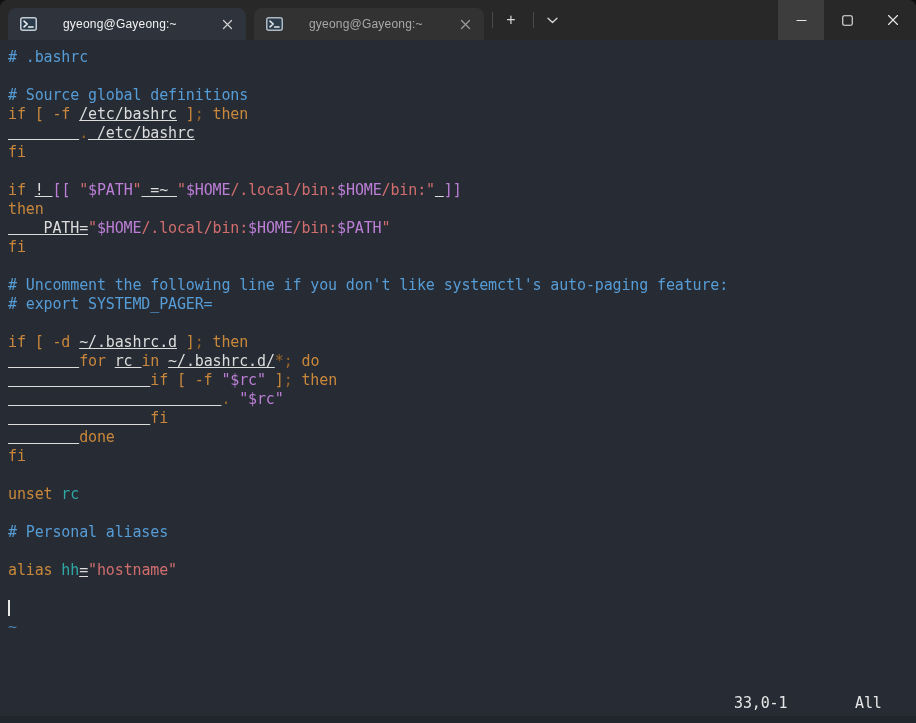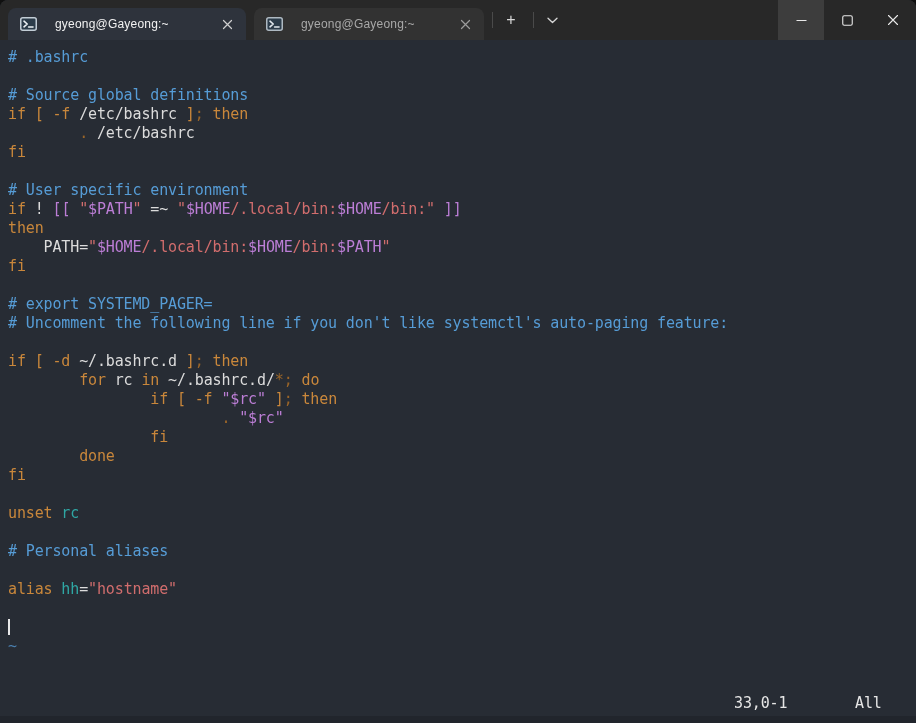--- a/index.html
+++ b/index.html
@@ -17,21 +17,21 @@
   }
   .tab{
     height:32px;border-radius:8px 8px 0 0;
     display:flex;align-items:center;padding:0 10px 0 12px;
     margin-left:8px;cursor:default;
   }
   .tab.active{width:238px;background:var(--tab-active-bg);}
   .tab.inactive{width:230px;background:var(--tab-inactive-bg);}
   .tab .title{
     flex:1;font-size:12px;letter-spacing:.2px;
-    white-space:nowrap;overflow:hidden;margin-left:18px;
+    white-space:nowrap;overflow:hidden;margin-left:26px;
   }
   .tab.active .title{color:var(--tab-active-fg);}
   .tab.inactive .title{color:var(--tab-inactive-fg);}
   .tab-close{
     width:18px;height:18px;border:none;background:transparent;padding:0;
     display:flex;align-items:center;justify-content:center;cursor:pointer;border-radius:3px;
   }
   .term-icon{
     width:17px;height:14px;flex:0 0 auto;display:block;
   }
@@ -55,21 +55,21 @@
     font-size:15px;letter-spacing:-0.14px;color:var(--syn-normal);
     cursor:text;
   }
   .line{height:19px;line-height:19px;white-space:pre;position:relative;}
   .tok-c{color:var(--syn-comment);}
   .tok-k{color:var(--syn-keyword);text-align:center;}
   .tok-d{color:var(--syn-dim);}
   .tok-s{color:var(--syn-string);}
   .tok-v{color:var(--syn-var);}
   .tok-i{color:var(--syn-ident);}
-  .tok-n{color:var(--syn-normal);}
+  .tok-n{color:var(--syn-normal);text-decoration:underline;}
   .tok-t{color:var(--tilde-fg);}
   .cursor{
     position:absolute;left:0;top:1px;width:2px;height:16px;
     background:var(--cursor-fg);
   }
   .statusline{position:absolute;left:0;right:0;top:654px;height:19px;line-height:19px;color:var(--status-fg);}
   .ruler{position:absolute;left:734px;white-space:pre;}
   .scrollpos{position:absolute;left:855px;white-space:pre;}
   .bottom-edge{position:absolute;left:0;right:0;bottom:0;height:7px;background:#21252c;}
 </style>
@@ -138,28 +138,27 @@
 
   <div class="terminal">
     <div>
         <div class="line"><span class="tok-c"># .bashrc</span></div>
         <div class="line"></div>
         <div class="line"><span class="tok-c"># Source global definitions</span></div>
         <div class="line"><span class="tok-k">if [ -f </span><span class="tok-n">/etc/bashrc</span><span class="tok-k"> ]</span><span class="tok-d">;</span><span class="tok-k"> then</span></div>
         <div class="line"><span class="tok-n">        </span><span class="tok-d">.</span><span class="tok-n"> /etc/bashrc</span></div>
         <div class="line"><span class="tok-k">fi</span></div>
         <div class="line"></div>
-        <div class="line"><span class="tok-c"># User specific environment</span></div>
         <div class="line"><span class="tok-k">if </span><span class="tok-n">! </span><span class="tok-v">[[ </span><span class="tok-s">"</span><span class="tok-v">$PATH</span><span class="tok-s">"</span><span class="tok-n"> =~ </span><span class="tok-s">"</span><span class="tok-v">$HOME</span><span class="tok-s">/.local/bin:</span><span class="tok-v">$HOME</span><span class="tok-s">/bin:"</span><span class="tok-n"> </span><span class="tok-v">]]</span></div>
         <div class="line"><span class="tok-k">then</span></div>
         <div class="line"><span class="tok-n">    PATH=</span><span class="tok-s">"</span><span class="tok-v">$HOME</span><span class="tok-s">/.local/bin:</span><span class="tok-v">$HOME</span><span class="tok-s">/bin:</span><span class="tok-v">$PATH</span><span class="tok-s">"</span></div>
         <div class="line"><span class="tok-k">fi</span></div>
         <div class="line"></div>
+        <div class="line"><span class="tok-c"># Uncomment the following line if you don't like systemctl's auto-paging feature:</span></div>
         <div class="line"><span class="tok-c"># export SYSTEMD_PAGER=</span></div>
-        <div class="line"><span class="tok-c"># Uncomment the following line if you don't like systemctl's auto-paging feature:</span></div>
         <div class="line"></div>
         <div class="line"><span class="tok-k">if [ -d </span><span class="tok-n">~/.bashrc.d</span><span class="tok-k"> ]</span><span class="tok-d">;</span><span class="tok-k"> then</span></div>
         <div class="line"><span class="tok-n">        </span><span class="tok-k">for </span><span class="tok-n">rc </span><span class="tok-k">in </span><span class="tok-n">~/.bashrc.d/</span><span class="tok-d">*;</span><span class="tok-k"> do</span></div>
         <div class="line"><span class="tok-n">                </span><span class="tok-k">if [ -f </span><span class="tok-v">"$rc"</span><span class="tok-k"> ]</span><span class="tok-d">;</span><span class="tok-k"> then</span></div>
         <div class="line"><span class="tok-n">                        </span><span class="tok-d">.</span><span class="tok-v"> "$rc"</span></div>
         <div class="line"><span class="tok-n">                </span><span class="tok-k">fi</span></div>
         <div class="line"><span class="tok-n">        </span><span class="tok-k">done</span></div>
         <div class="line"><span class="tok-k">fi</span></div>
         <div class="line"></div>
         <div class="line"><span class="tok-k">unset </span><span class="tok-i">rc</span></div>

